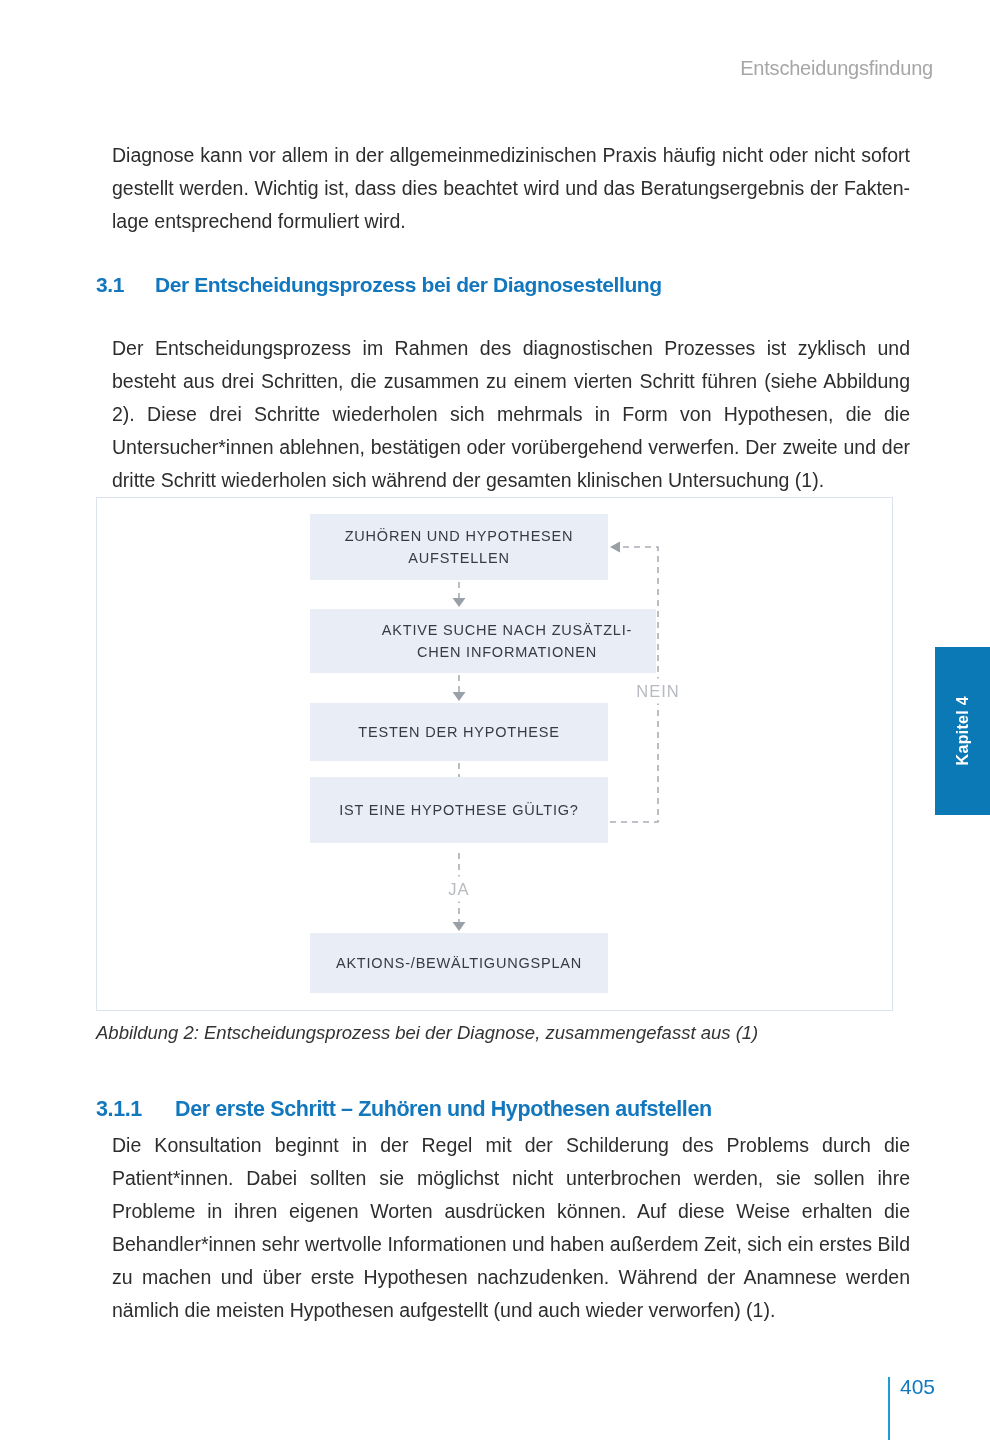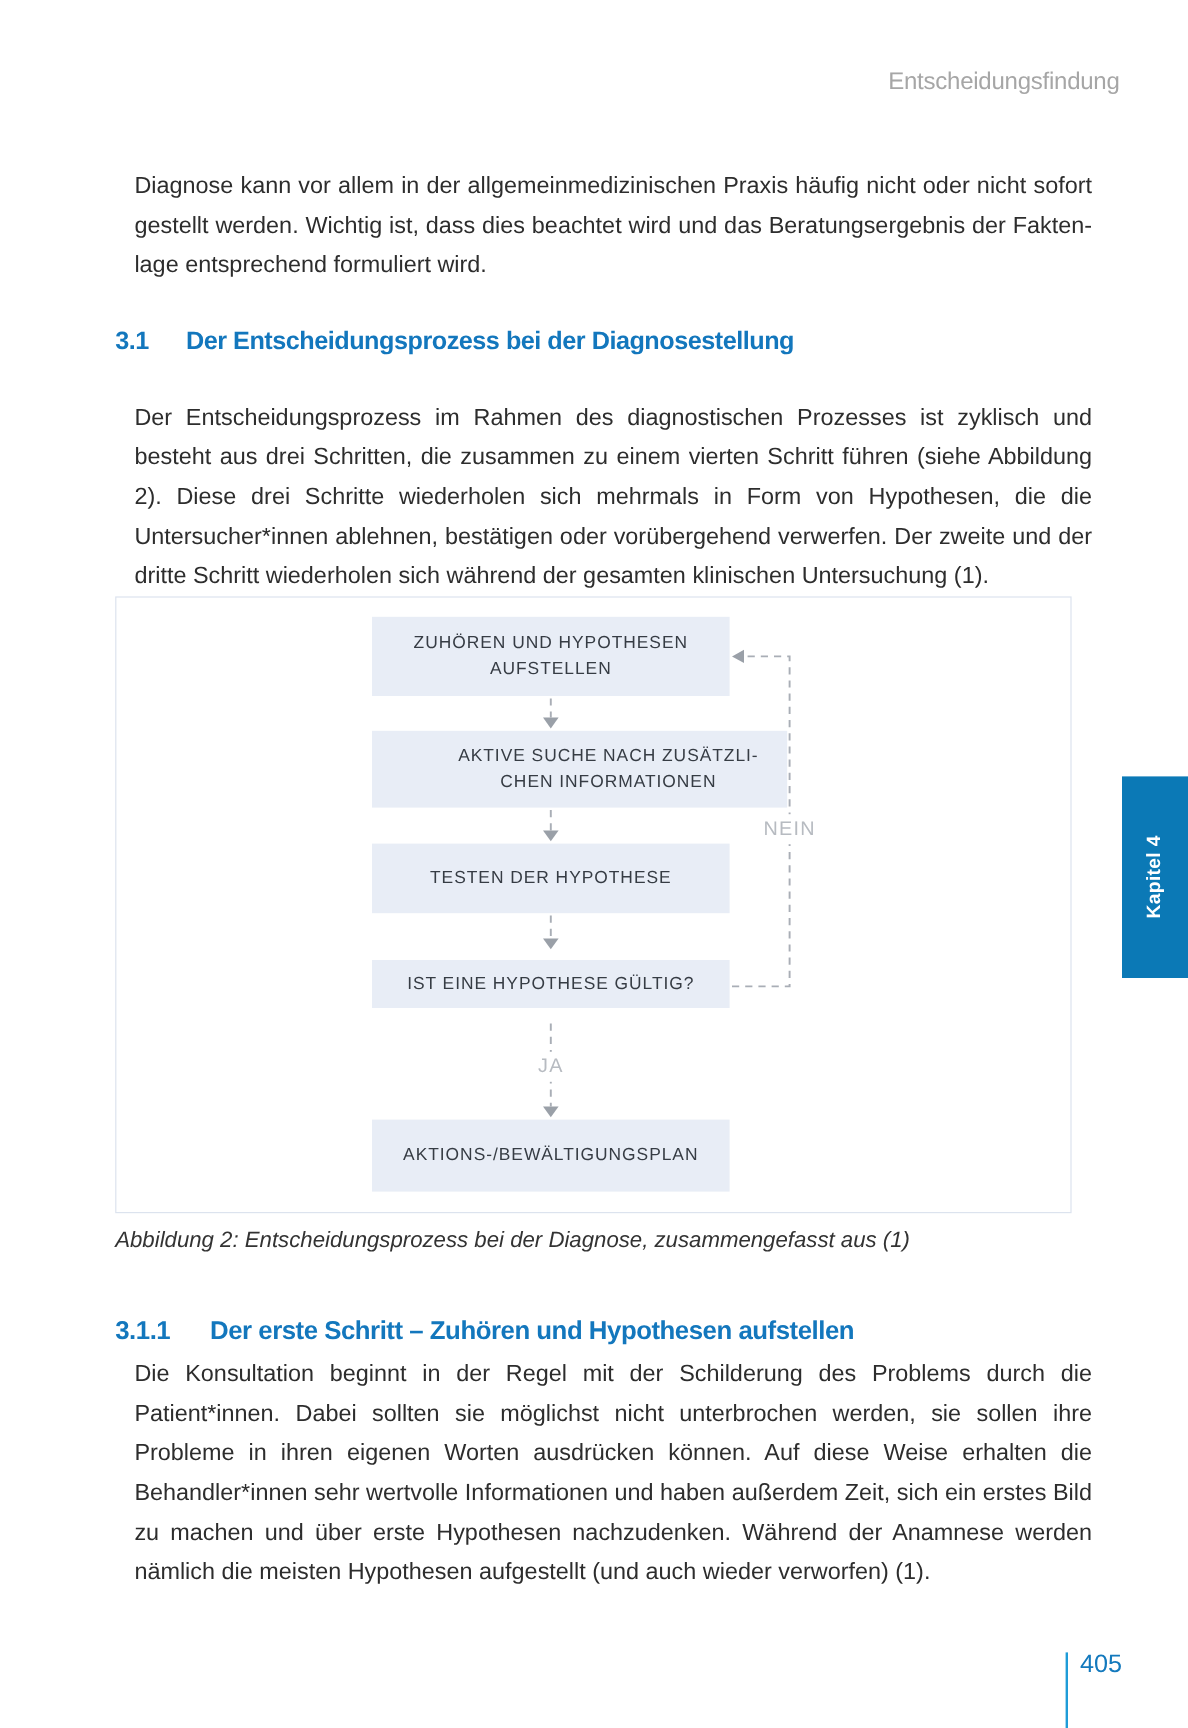--- a/index.html
+++ b/index.html
@@ -69,21 +69,21 @@
     display:flex;align-items:center;justify-content:center;
     text-align:center;
     font-size:14.5px;line-height:22px;
     letter-spacing:0.8px;
     color:var(--node-text);
     white-space:pre-line;
   }
   .node-1{top:16px;height:66px;}
   .node-2{top:111px;height:64px;padding-left:48px;}
   .node-3{top:205px;height:58px;}
-  .node-4{top:302px;height:40px;}
+  .node-4{top:279px;height:66px;}
   .node-5{top:435px;height:60px;}
   .flow-label{
     position:absolute;
     transform:translate(-50%,-50%);
     background:#fff;
     padding:3px 5px;
     font-size:16.5px;letter-spacing:1px;
     color:var(--flow-label-gray);
   }
   .label-no{left:561px;top:193px;}

